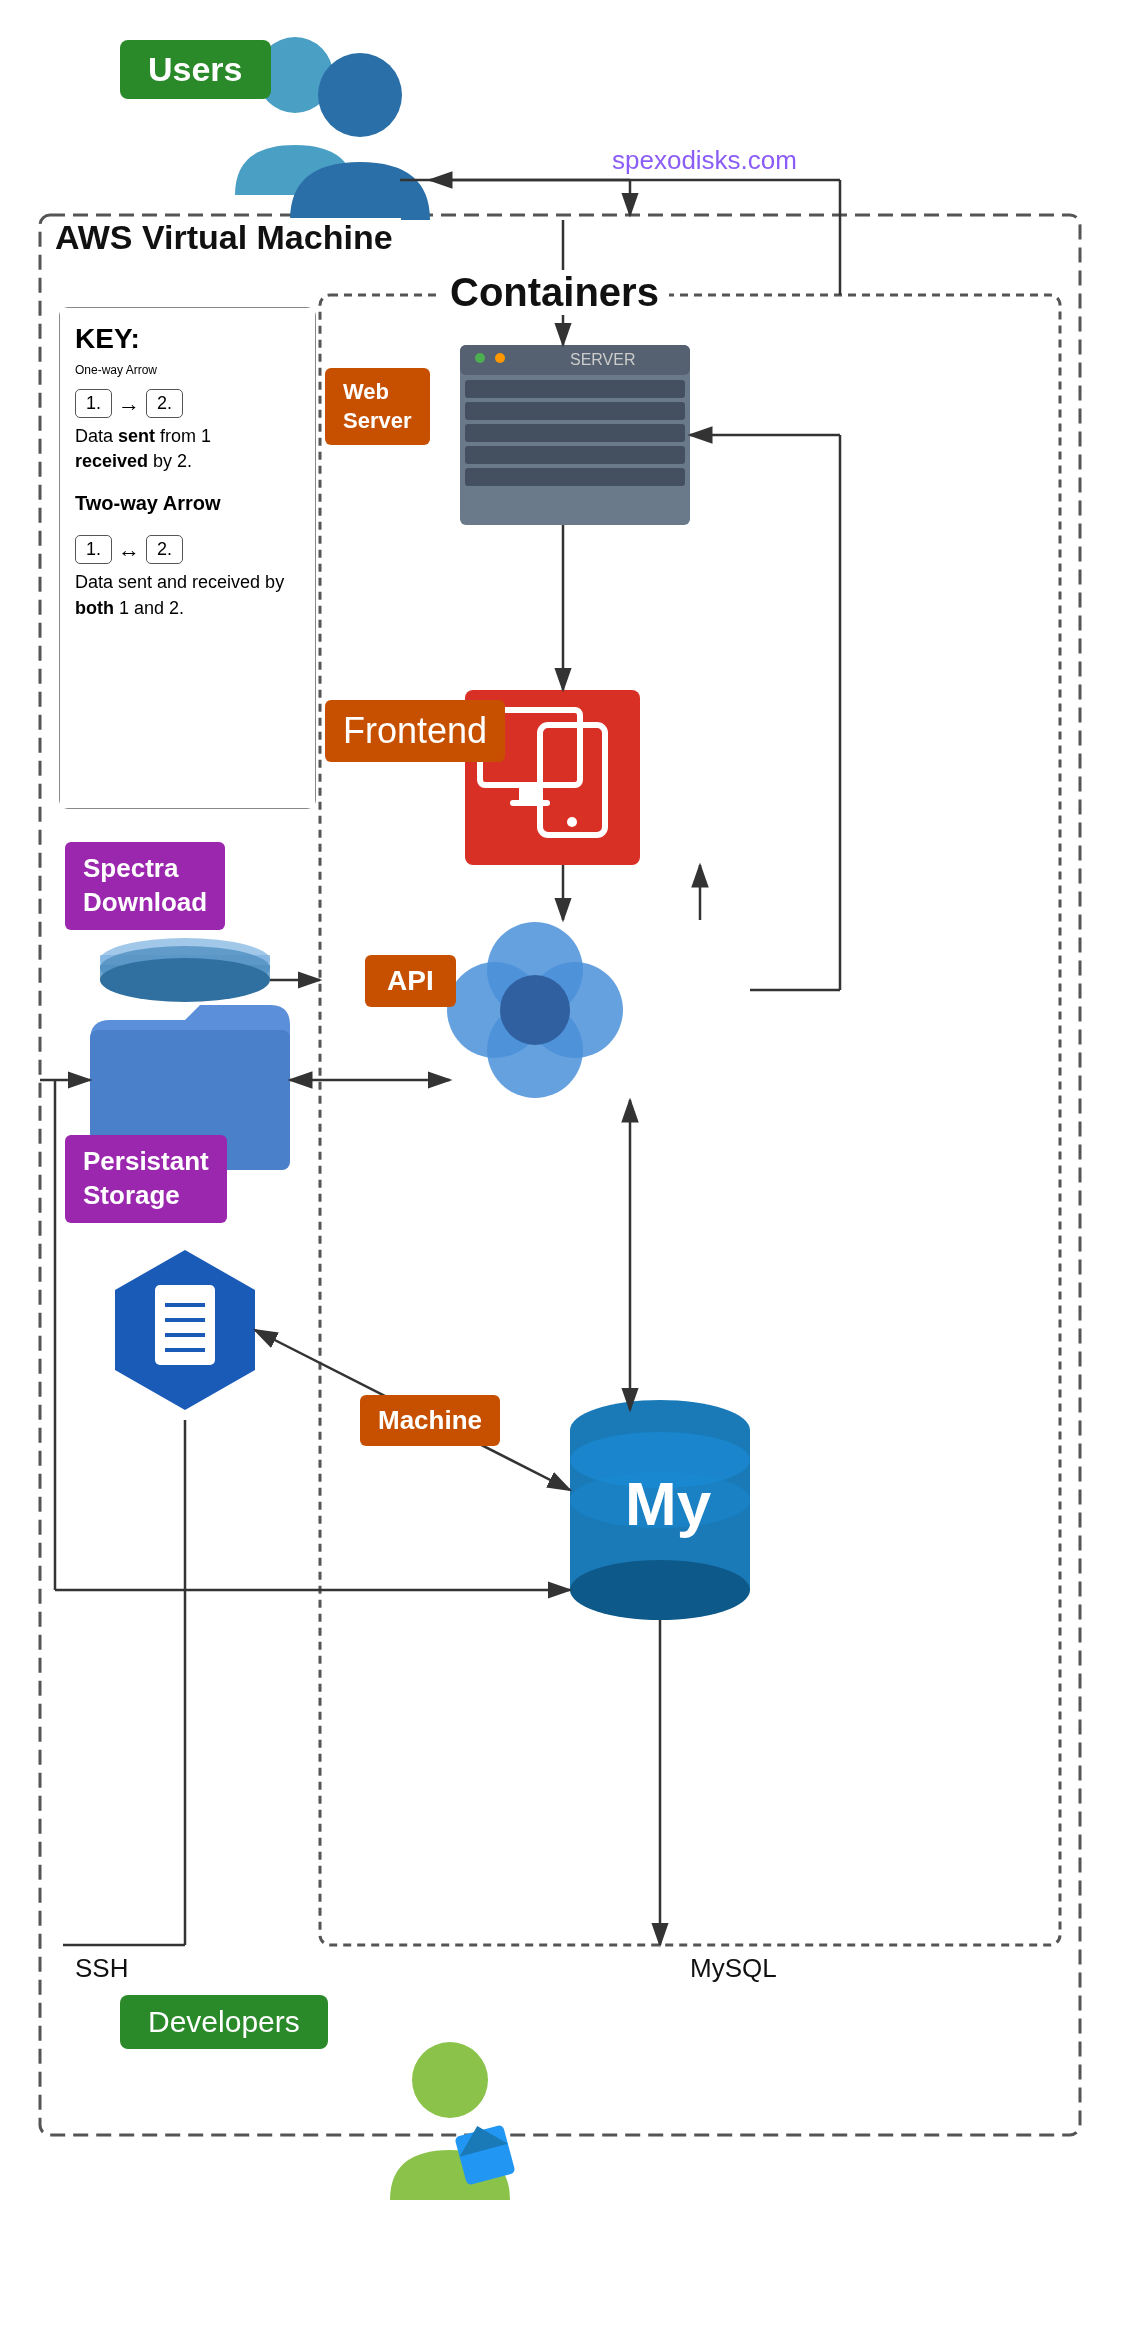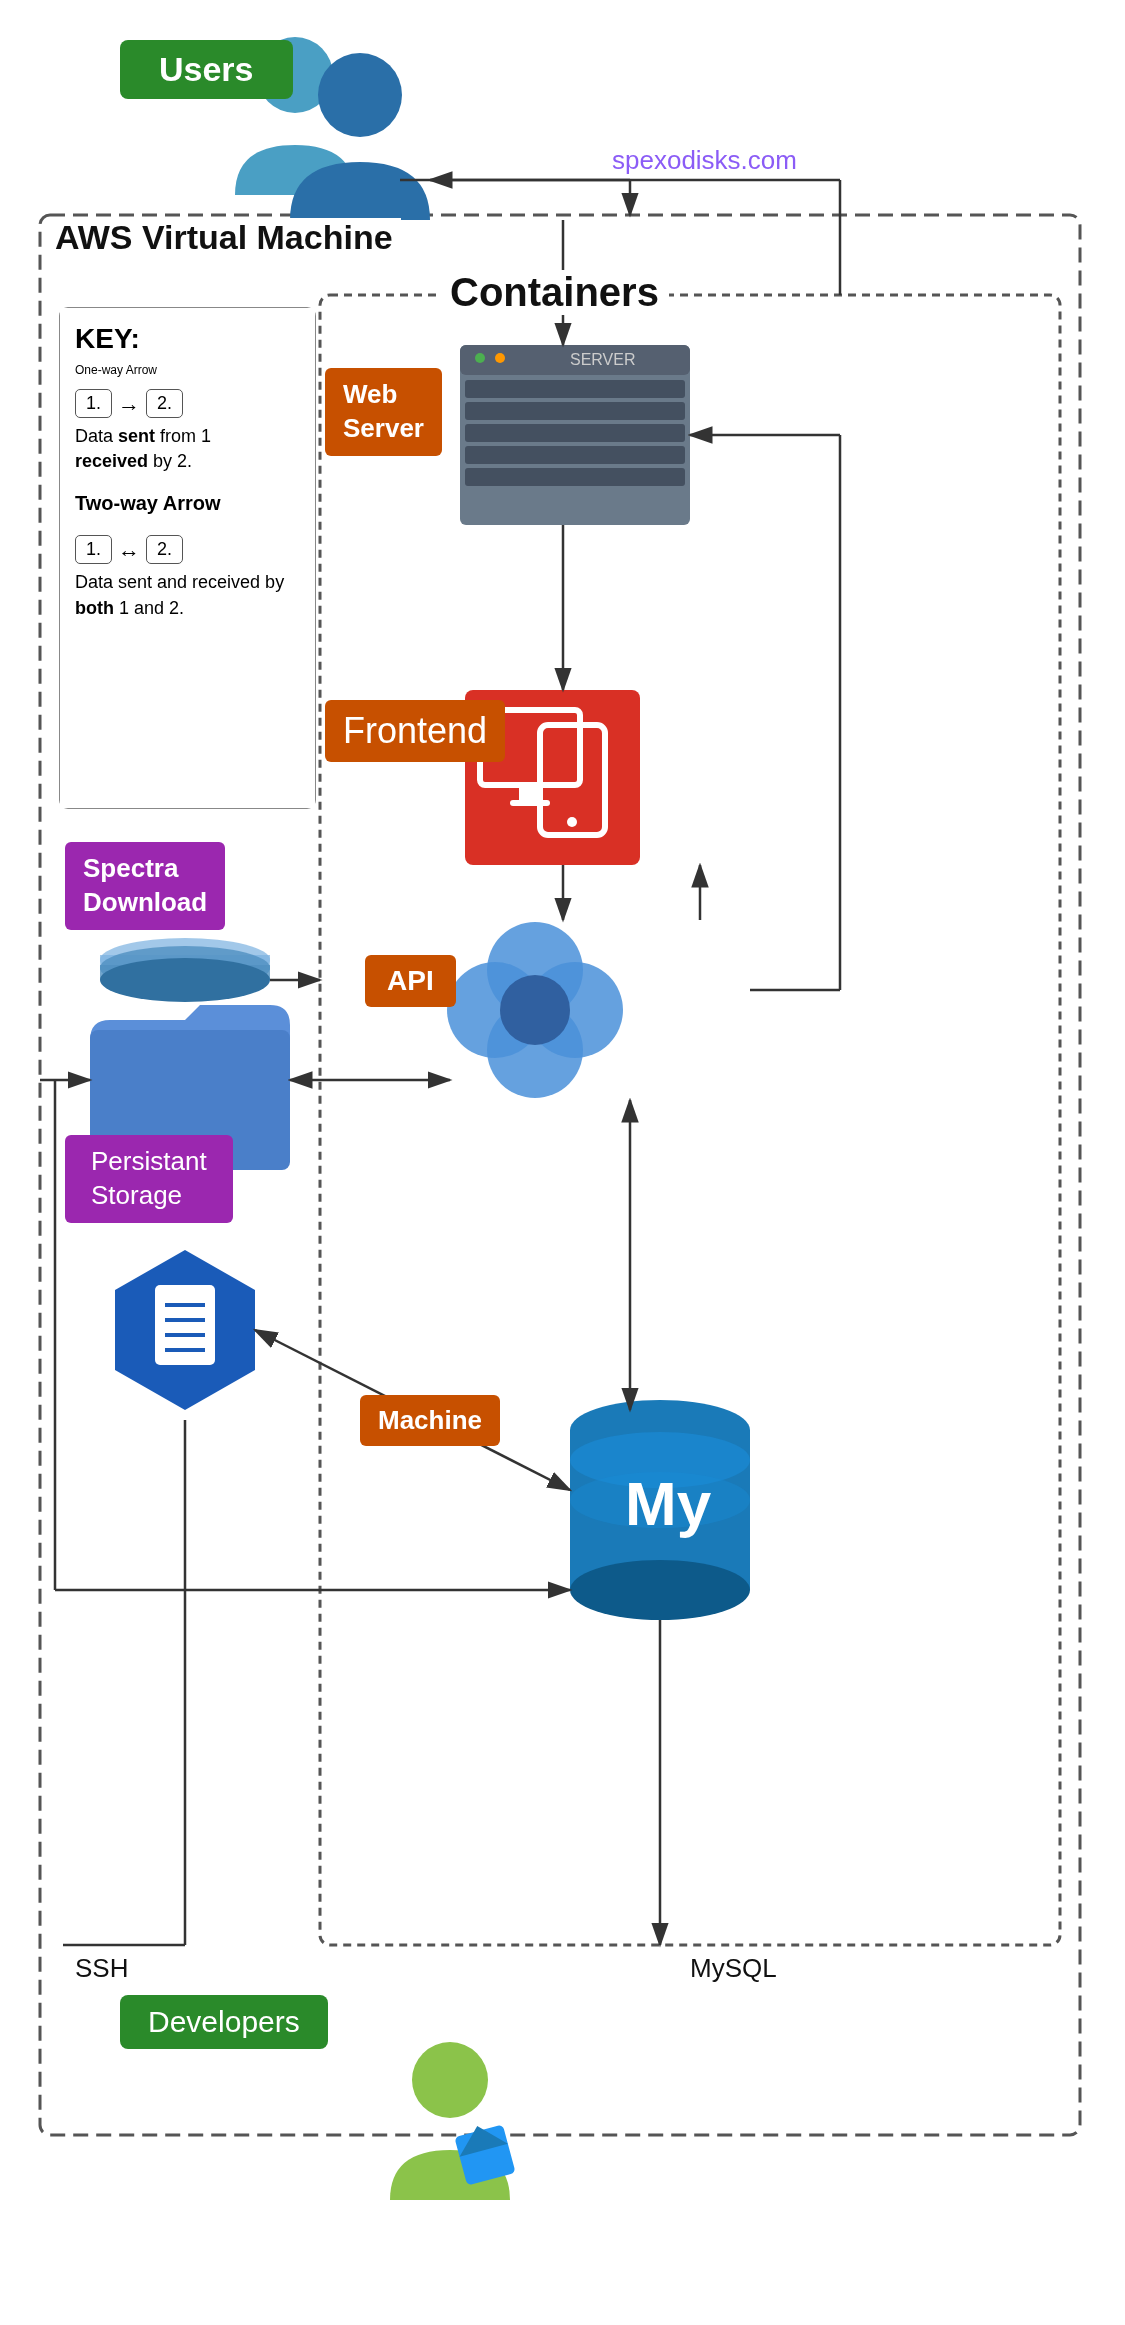--- a/index.html
+++ b/index.html
@@ -160,21 +160,21 @@
 
   <line x1="138" y1="590" x2="188" y2="590" stroke="#333" stroke-width="2" marker-start="url(#arrow-start)" marker-end="url(#arrow-end)"></line>
 </svg>
 
 <div style="position:absolute;top:218px;left:47px;font-size:34px;font-weight:bold;color:#111;background:#fff;padding:0 8px;">AWS Virtual Machine</div>
 
 <div style="position:absolute;top:270px;left:440px;font-size:40px;font-weight:bold;color:#111;background:#fff;padding:0 10px;">Containers</div>
 
 <div style="position:absolute;top:145px;left:612px;font-size:26px;color:#8b5cf6;">spexodisks.com</div>
 
-<div style="position:absolute;top:40px;left:120px;background:#2a8a2a;color:white;font-size:34px;font-weight:bold;padding:10px 39px;border-radius:8px;">Users</div>
+<div style="position:absolute;top:40px;left:120px;background:#2a8a2a;color:white;font-size:34px;font-weight:bold;padding:10px 28px;border-radius:8px;">Users</div>
 
 <div style="position:absolute;top:308px;left:60px;width:255px;height:500px;background:#fff;">
   <div style="padding:15px;">
     <div style="font-size:28px;font-weight:bold;margin-bottom:8px;">KEY:</div>
 
     <div style="font-size:12px;font-weight:normal;margin-bottom:12px;">One-way Arrow</div>
     <div style="display:flex;align-items:center;gap:6px;margin-bottom:6px;">
       <div style="border:1.5px solid #555;border-radius:5px;padding:3px 10px;font-size:18px;">1.</div>
       <div style="font-size:22px;">→</div>
       <div style="border:1.5px solid #555;border-radius:5px;padding:3px 10px;font-size:18px;">2.</div>
@@ -184,29 +184,29 @@
     <div style="font-size:20px;font-weight:bold;margin-bottom:20px;">Two-way Arrow</div>
     <div style="display:flex;align-items:center;gap:6px;margin-bottom:6px;">
       <div style="border:1.5px solid #555;border-radius:5px;padding:3px 10px;font-size:18px;">1.</div>
       <div style="font-size:22px;">↔</div>
       <div style="border:1.5px solid #555;border-radius:5px;padding:3px 10px;font-size:18px;">2.</div>
     </div>
     <div style="font-size:18px;line-height:1.4;">Data sent and received by <strong>both</strong> 1 and 2.</div>
   </div>
 </div>
 
-<div style="position:absolute;top:368px;left:325px;background:#c75000;color:white;font-size:26px;font-weight:bold;padding:10px 18px;border-radius:6px;line-height:1.3;">Web<br>Server</div>
+<div style="position:absolute;top:368px;left:325px;background:#c75000;color:white;font-size:22px;font-weight:bold;padding:10px 18px;border-radius:6px;line-height:1.3;">Web<br>Server</div>
 
 <div style="position:absolute;top:700px;left:325px;background:#c75000;color:white;font-size:36px;font-weight:normal;padding:10px 18px;border-radius:6px;">Frontend</div>
 
 <div style="position:absolute;top:955px;left:365px;background:#c75000;color:white;font-size:28px;font-weight:bold;padding:10px 22px;border-radius:6px;">API</div>
 
 <div style="position:absolute;top:1395px;left:360px;background:#c75000;color:white;font-size:26px;font-weight:bold;padding:10px 18px;border-radius:6px;">Machine</div>
 
 <div style="position:absolute;top:842px;left:65px;background:#9b27af;color:white;font-size:26px;font-weight:bold;padding:10px 18px;border-radius:6px;line-height:1.3;">Spectra<br>Download</div>
 
-<div style="position:absolute;top:1135px;left:65px;background:#9b27af;color:white;font-size:26px;font-weight:normal;padding:10px 26px;border-radius:6px;line-height:1.3;">Persistant<br>Storage</div>
+<div style="position:absolute;top:1135px;left:65px;background:#9b27af;color:white;font-size:26px;font-weight:bold;padding:10px 18px;border-radius:6px;line-height:1.3;">Persistant<br>Storage</div>
 
 <div style="position:absolute;top:1953px;left:75px;font-size:26px;color:#111;">SSH</div>
 
 <div style="position:absolute;top:1953px;left:690px;font-size:26px;color:#111;">MySQL</div>
 
 <div style="position:absolute;top:1995px;left:120px;background:#2a8a2a;color:white;font-size:30px;font-weight:normal;padding:10px 28px;border-radius:8px;">Developers</div>
 
 </body></html>

